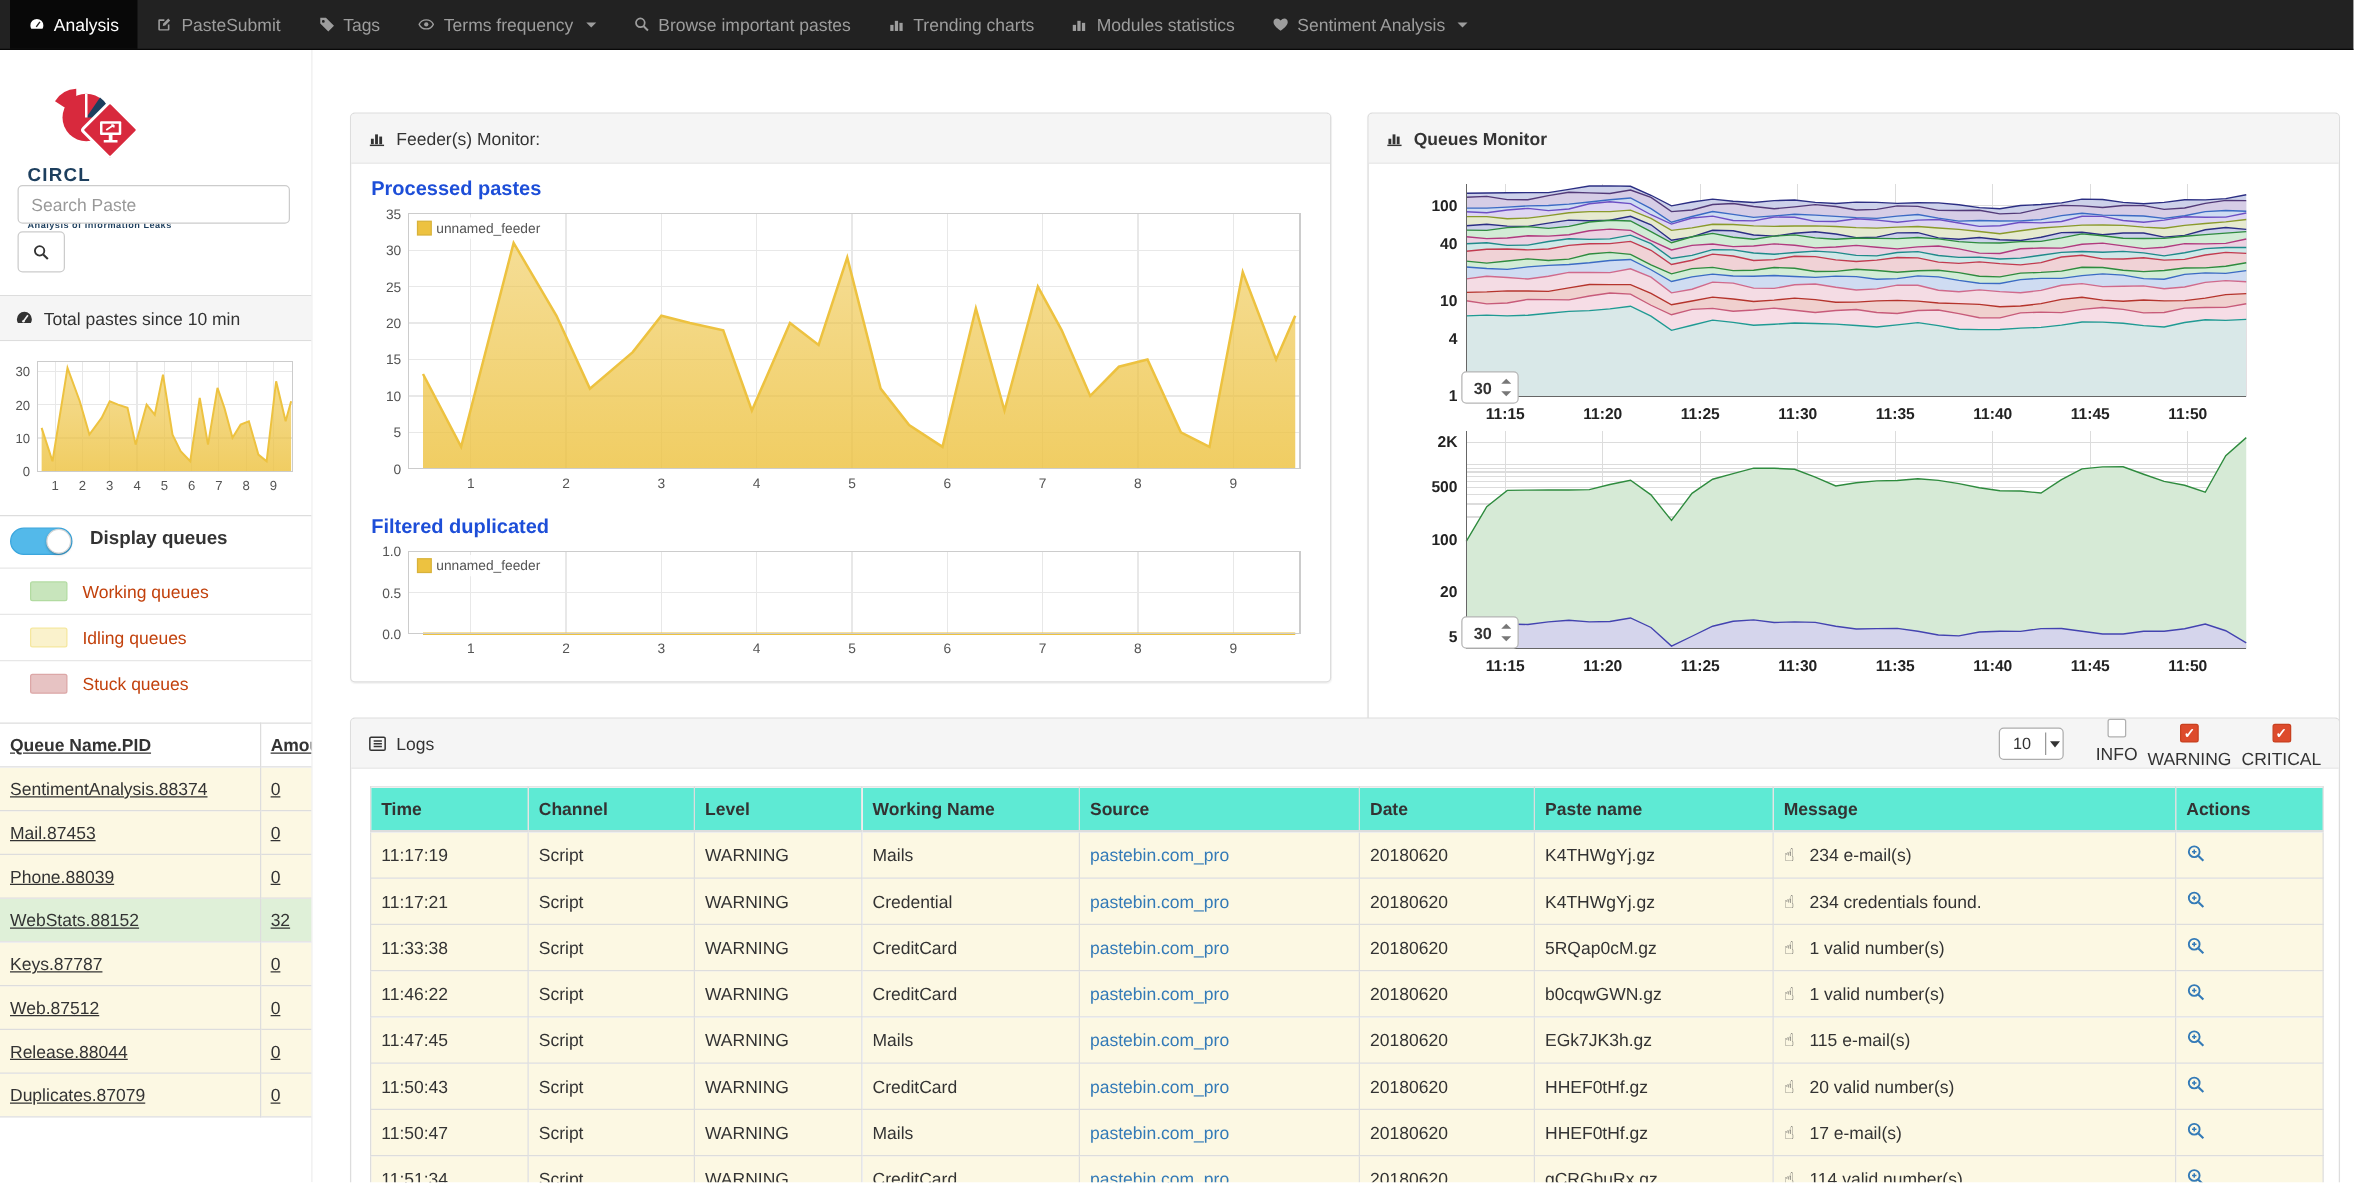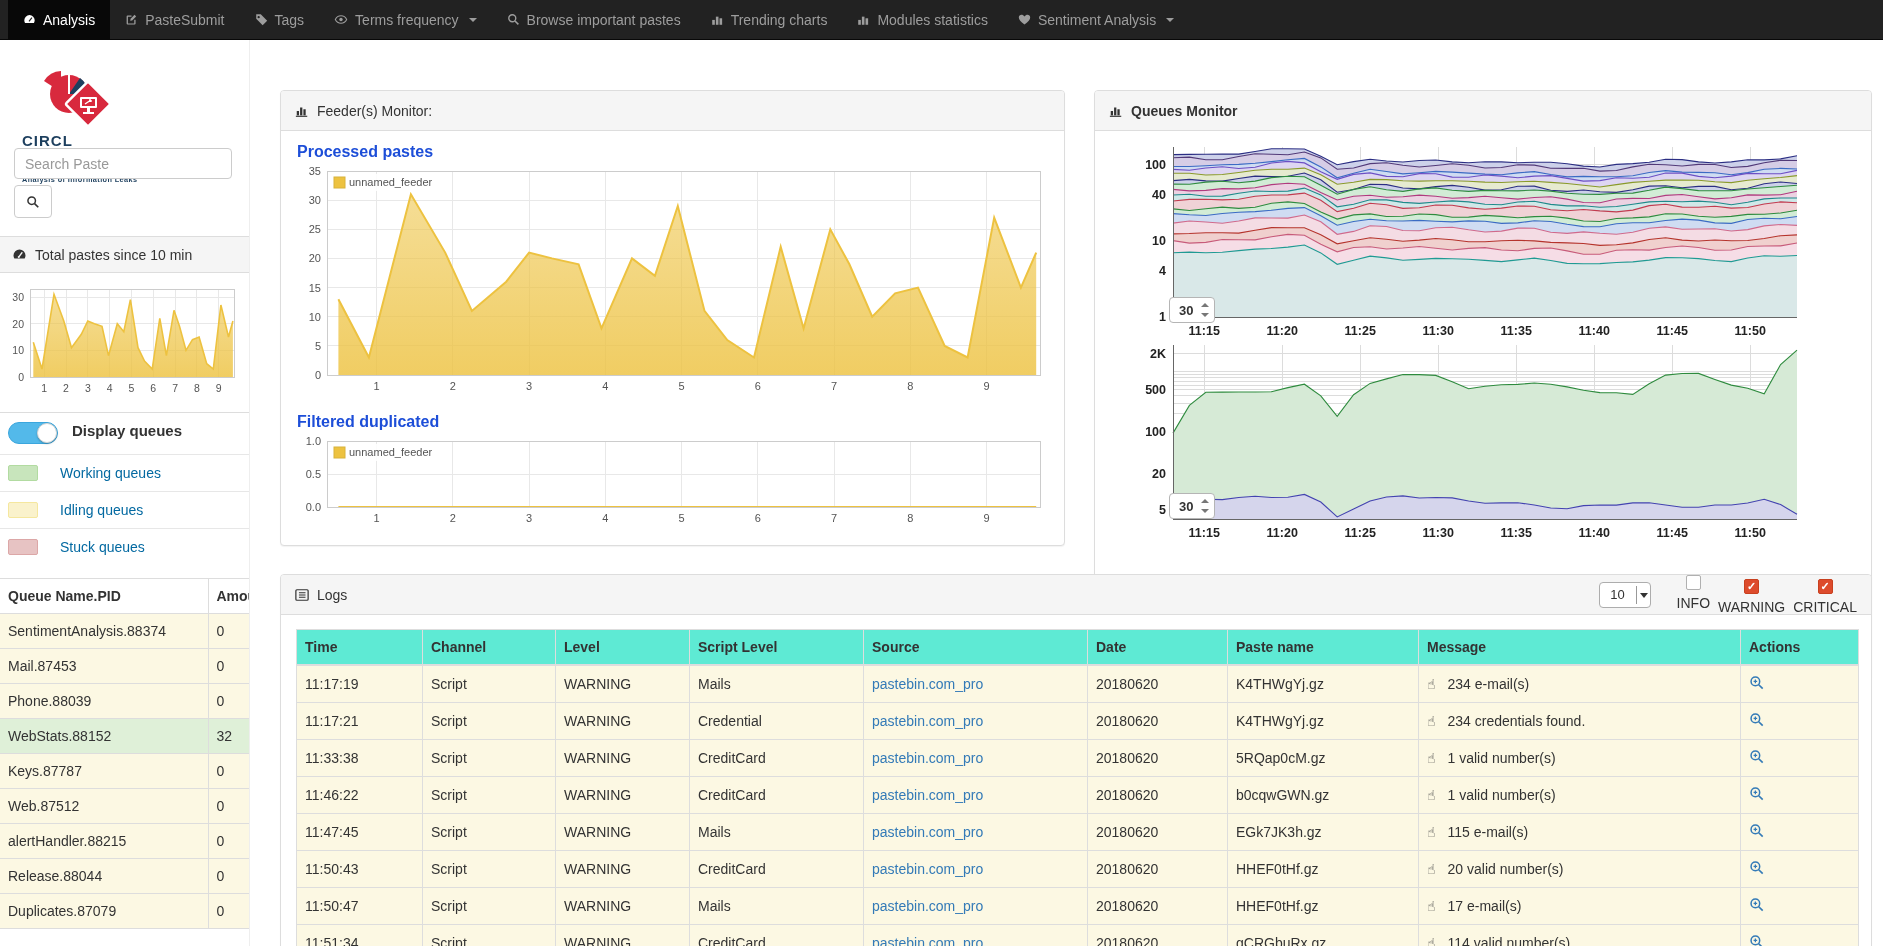--- a/index.html
+++ b/index.html
@@ -38,27 +38,27 @@
     align-items:center; gap:8px; padding:0 12px; font-size:14px; color:#333; }
   .sb-body { padding:8px 2px 10px 2px; background:#fff; }
   .toggle-row { position:absolute; left:8px; top:382px; display:flex; align-items:flex-start; gap:14px; }
   .toggle { width:50px; height:22px; border-radius:12px; background:#53b9ea;
     border:1px solid #3ba6dd; position:relative; cursor:pointer; }
   .toggle .knob { position:absolute; right:0; top:0; width:20px; height:20px; border-radius:50%;
     background:#fff; border:1px solid #d5d5d5; box-shadow:0 1px 2px rgba(0,0,0,.25); }
   .toggle-label { font-weight:bold; font-size:15px; color:#333; }
   #legendRows { position:absolute; left:0; top:414px; width:250px; }
   .legend-row { height:37px; border-top:1px solid #e7e7e7; display:flex; align-items:center;
-    gap:22px; padding-left:8px; font-size:14px; color:#0369a1; }
+    gap:12px; padding-left:24px; font-size:14px; color:#c2410c; }
   .swatch { width:30px; height:16px; border-radius:2px; }
   .sw-working { background:#c8e5bc; border:1px solid #b2dba1; }
   .sw-idling  { background:#faf2cc; border:1px solid #f5e79e; }
   .sw-stuck   { background:#e7c3c3; border:1px solid #dca7a7; }
   .qtable { position:absolute; left:0; top:538px; width:292px; border-collapse:collapse;
-    font-size:14px; table-layout:fixed; }
+    font-size:14px; table-layout:fixed;text-decoration:underline; }
   .qtable th { width:208px; text-align:left; padding:9px 8px; font-weight:bold; background:#fff;
     border:1px solid #ddd; border-left:none; white-space:nowrap; overflow:hidden; }
   .qtable th.amt, .qtable td.amt { width:84px; }
   .qtable td { padding:9px 8px; border:1px solid #ddd; border-left:none; white-space:nowrap;
     overflow:hidden; color:#333; }
   tr.idling td { background:#fcf8e3; }
   tr.working td { background:#dff0d8; }
 
   
   .panel { position:absolute; background:#fff; border:1px solid #ddd; border-radius:4px;
@@ -330,24 +330,20 @@
           <tr class="working">
             <td>WebStats.88152</td>
             <td class="amt">32</td>
           </tr>
           <tr class="idling">
             <td>Keys.87787</td>
             <td class="amt">0</td>
           </tr>
           <tr class="idling">
             <td>Web.87512</td>
-            <td class="amt">0</td>
-          </tr>
-          <tr class="idling">
-            <td>alertHandler.88215</td>
             <td class="amt">0</td>
           </tr>
           <tr class="idling">
             <td>Release.88044</td>
             <td class="amt">0</td>
           </tr>
           <tr class="idling">
             <td>Duplicates.87079</td>
             <td class="amt">0</td>
           </tr>
@@ -652,21 +648,21 @@
             <col style="width: 140px;">
             <col style="width: 191px;">
             <col style="width: 322px;">
             <col style="width: 118px;">
           </colgroup>
         <thead>
             <tr id="logHead">
               <th>Time</th>
               <th>Channel</th>
               <th>Level</th>
-              <th>Script Level</th>
+              <th>Working Name</th>
               <th>Source</th>
               <th>Date</th>
               <th>Paste name</th>
               <th>Message</th>
               <th>Actions</th>
             </tr>
           </thead>
         <tbody id="logBody">
             <tr>
               <td>11:17:19</td>

